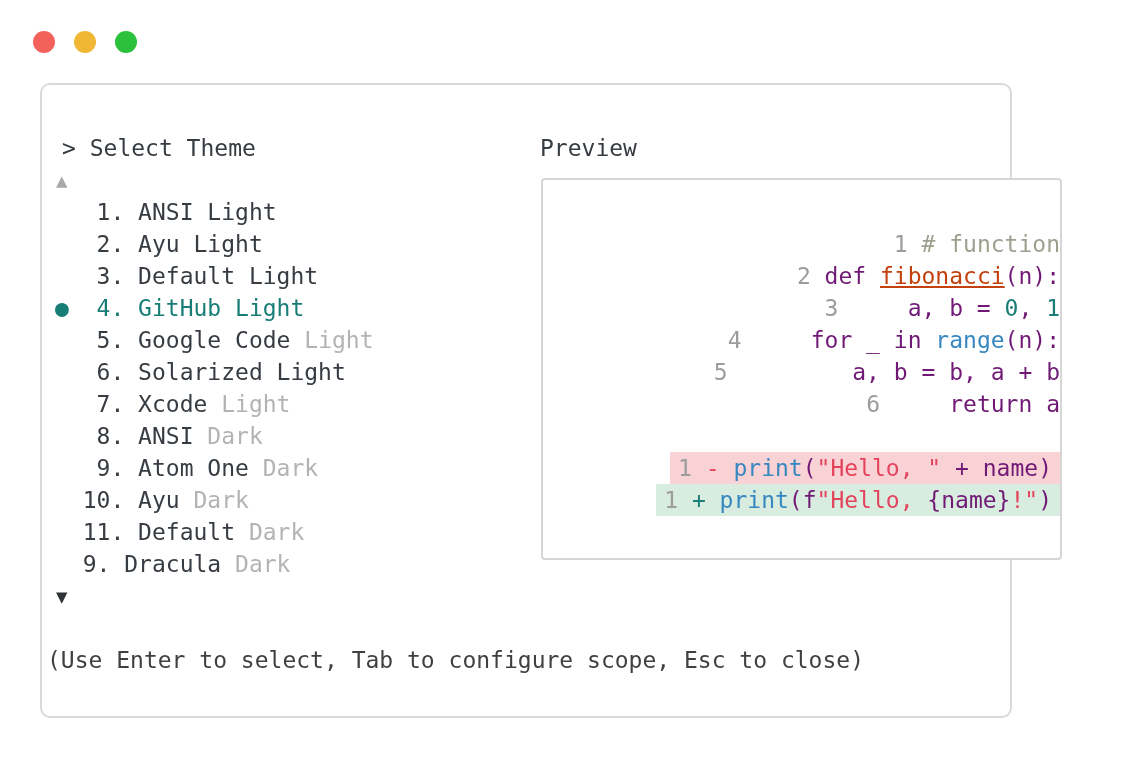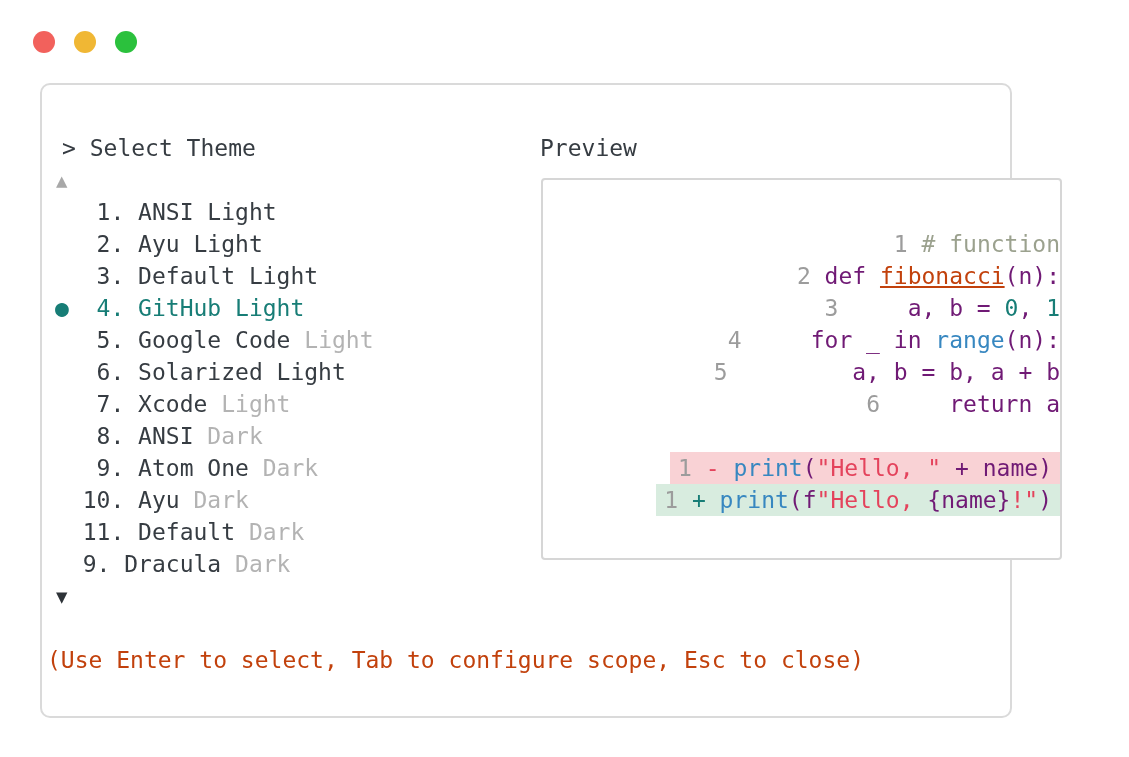--- a/index.html
+++ b/index.html
@@ -27,21 +27,21 @@
   .scroll-up{top:79px;color:#a8a8a8;}
   .scroll-down{top:495px;color:#2e3338;}
 
   .theme-list{position:absolute;left:13px;top:111px;}
   .list-row{font-size:23px;line-height:32px;white-space:pre;cursor:default;}
   .list-row .marker{color:#177d76;}
   .list-row .num{color:#363c42;}
   .list-row .suffix{color:#b3b3b3;}
   .list-row.selected .num,.list-row.selected .name,.list-row.selected .suffix{color:#177d76;}
 
-  .hint{position:absolute;left:5px;top:559px;color:#c2410c;}
+  .hint{position:absolute;left:5px;top:559px;color:#404040;}
 
   
   .preview-box{position:absolute;left:499px;top:93px;width:521px;height:382px;
                border:2px solid #d6d6d6;border-radius:4px;box-sizing:border-box;background:#fff;}
   .code{position:absolute;left:0;top:48px;width:100%;text-align:right;}
   .code-row{font-size:23px;line-height:32px;white-space:pre;padding-left:22px;}
   .code-row.diff{padding-left:15px;}
   .diff-span{display:inline-block;margin-left:-8px;padding:0 8px;}
   .diff-span.removed{background:#f9d2d5;}
   .diff-span.added{background:#d8ecdf;}

